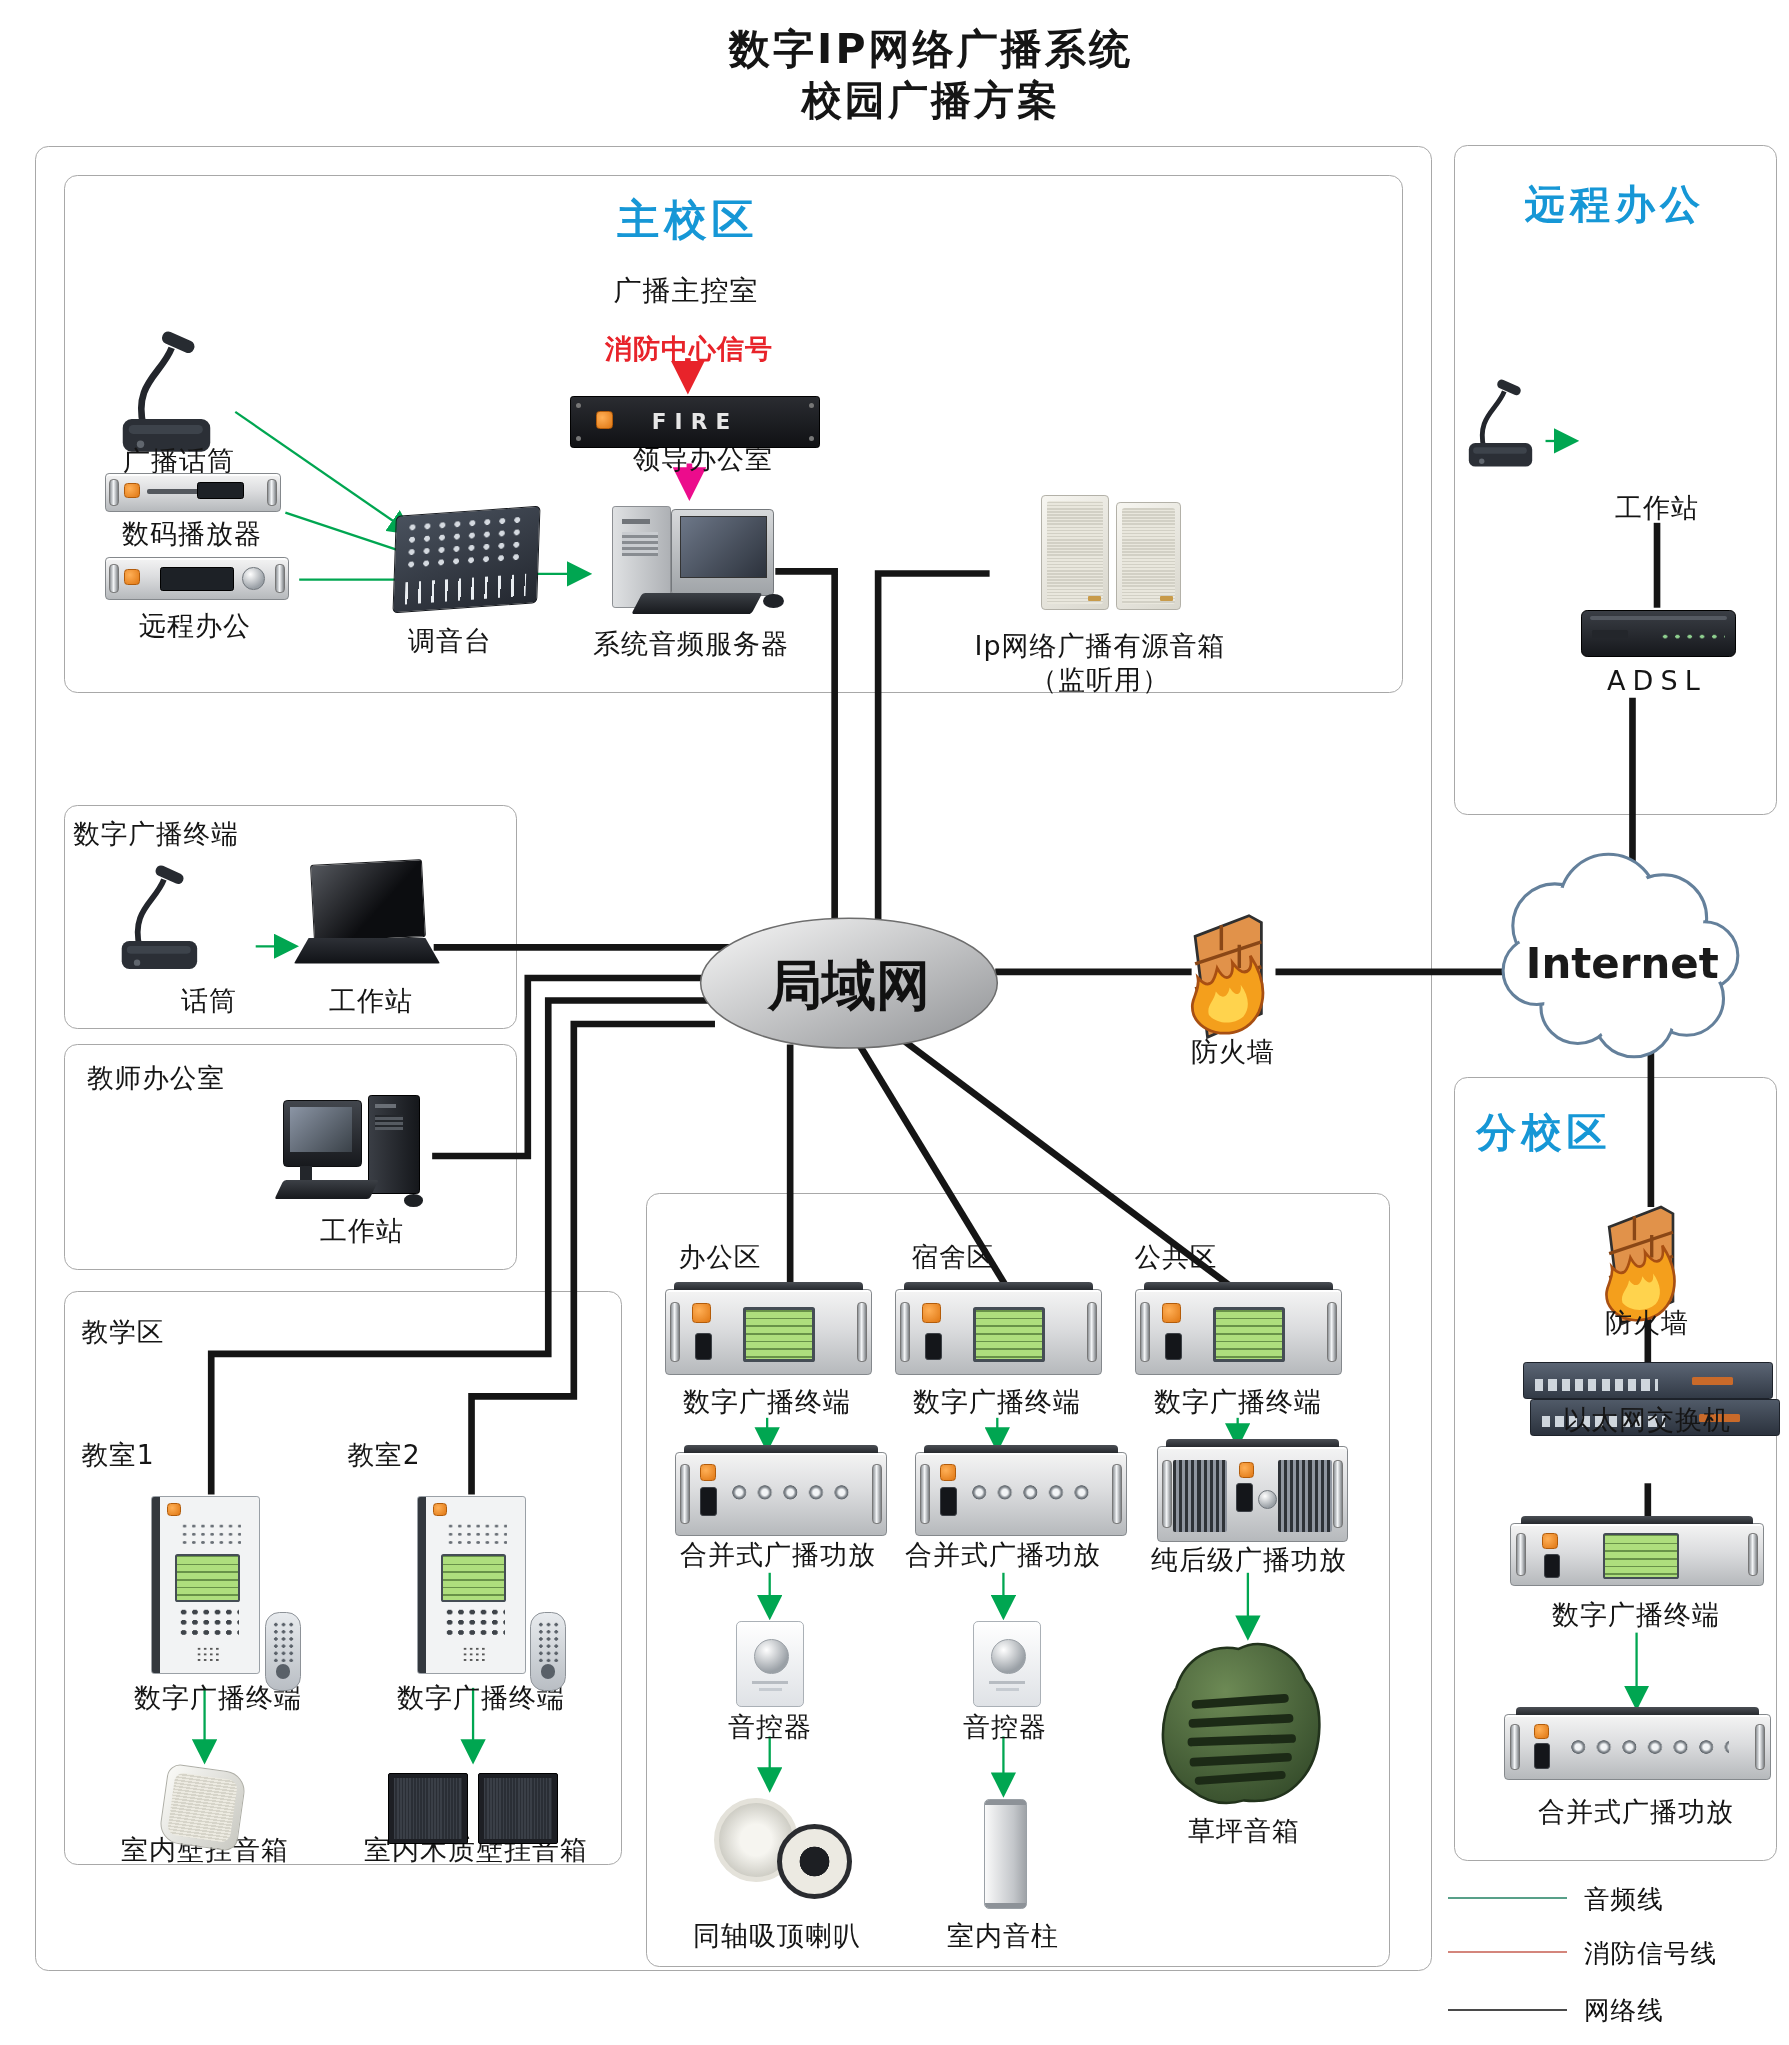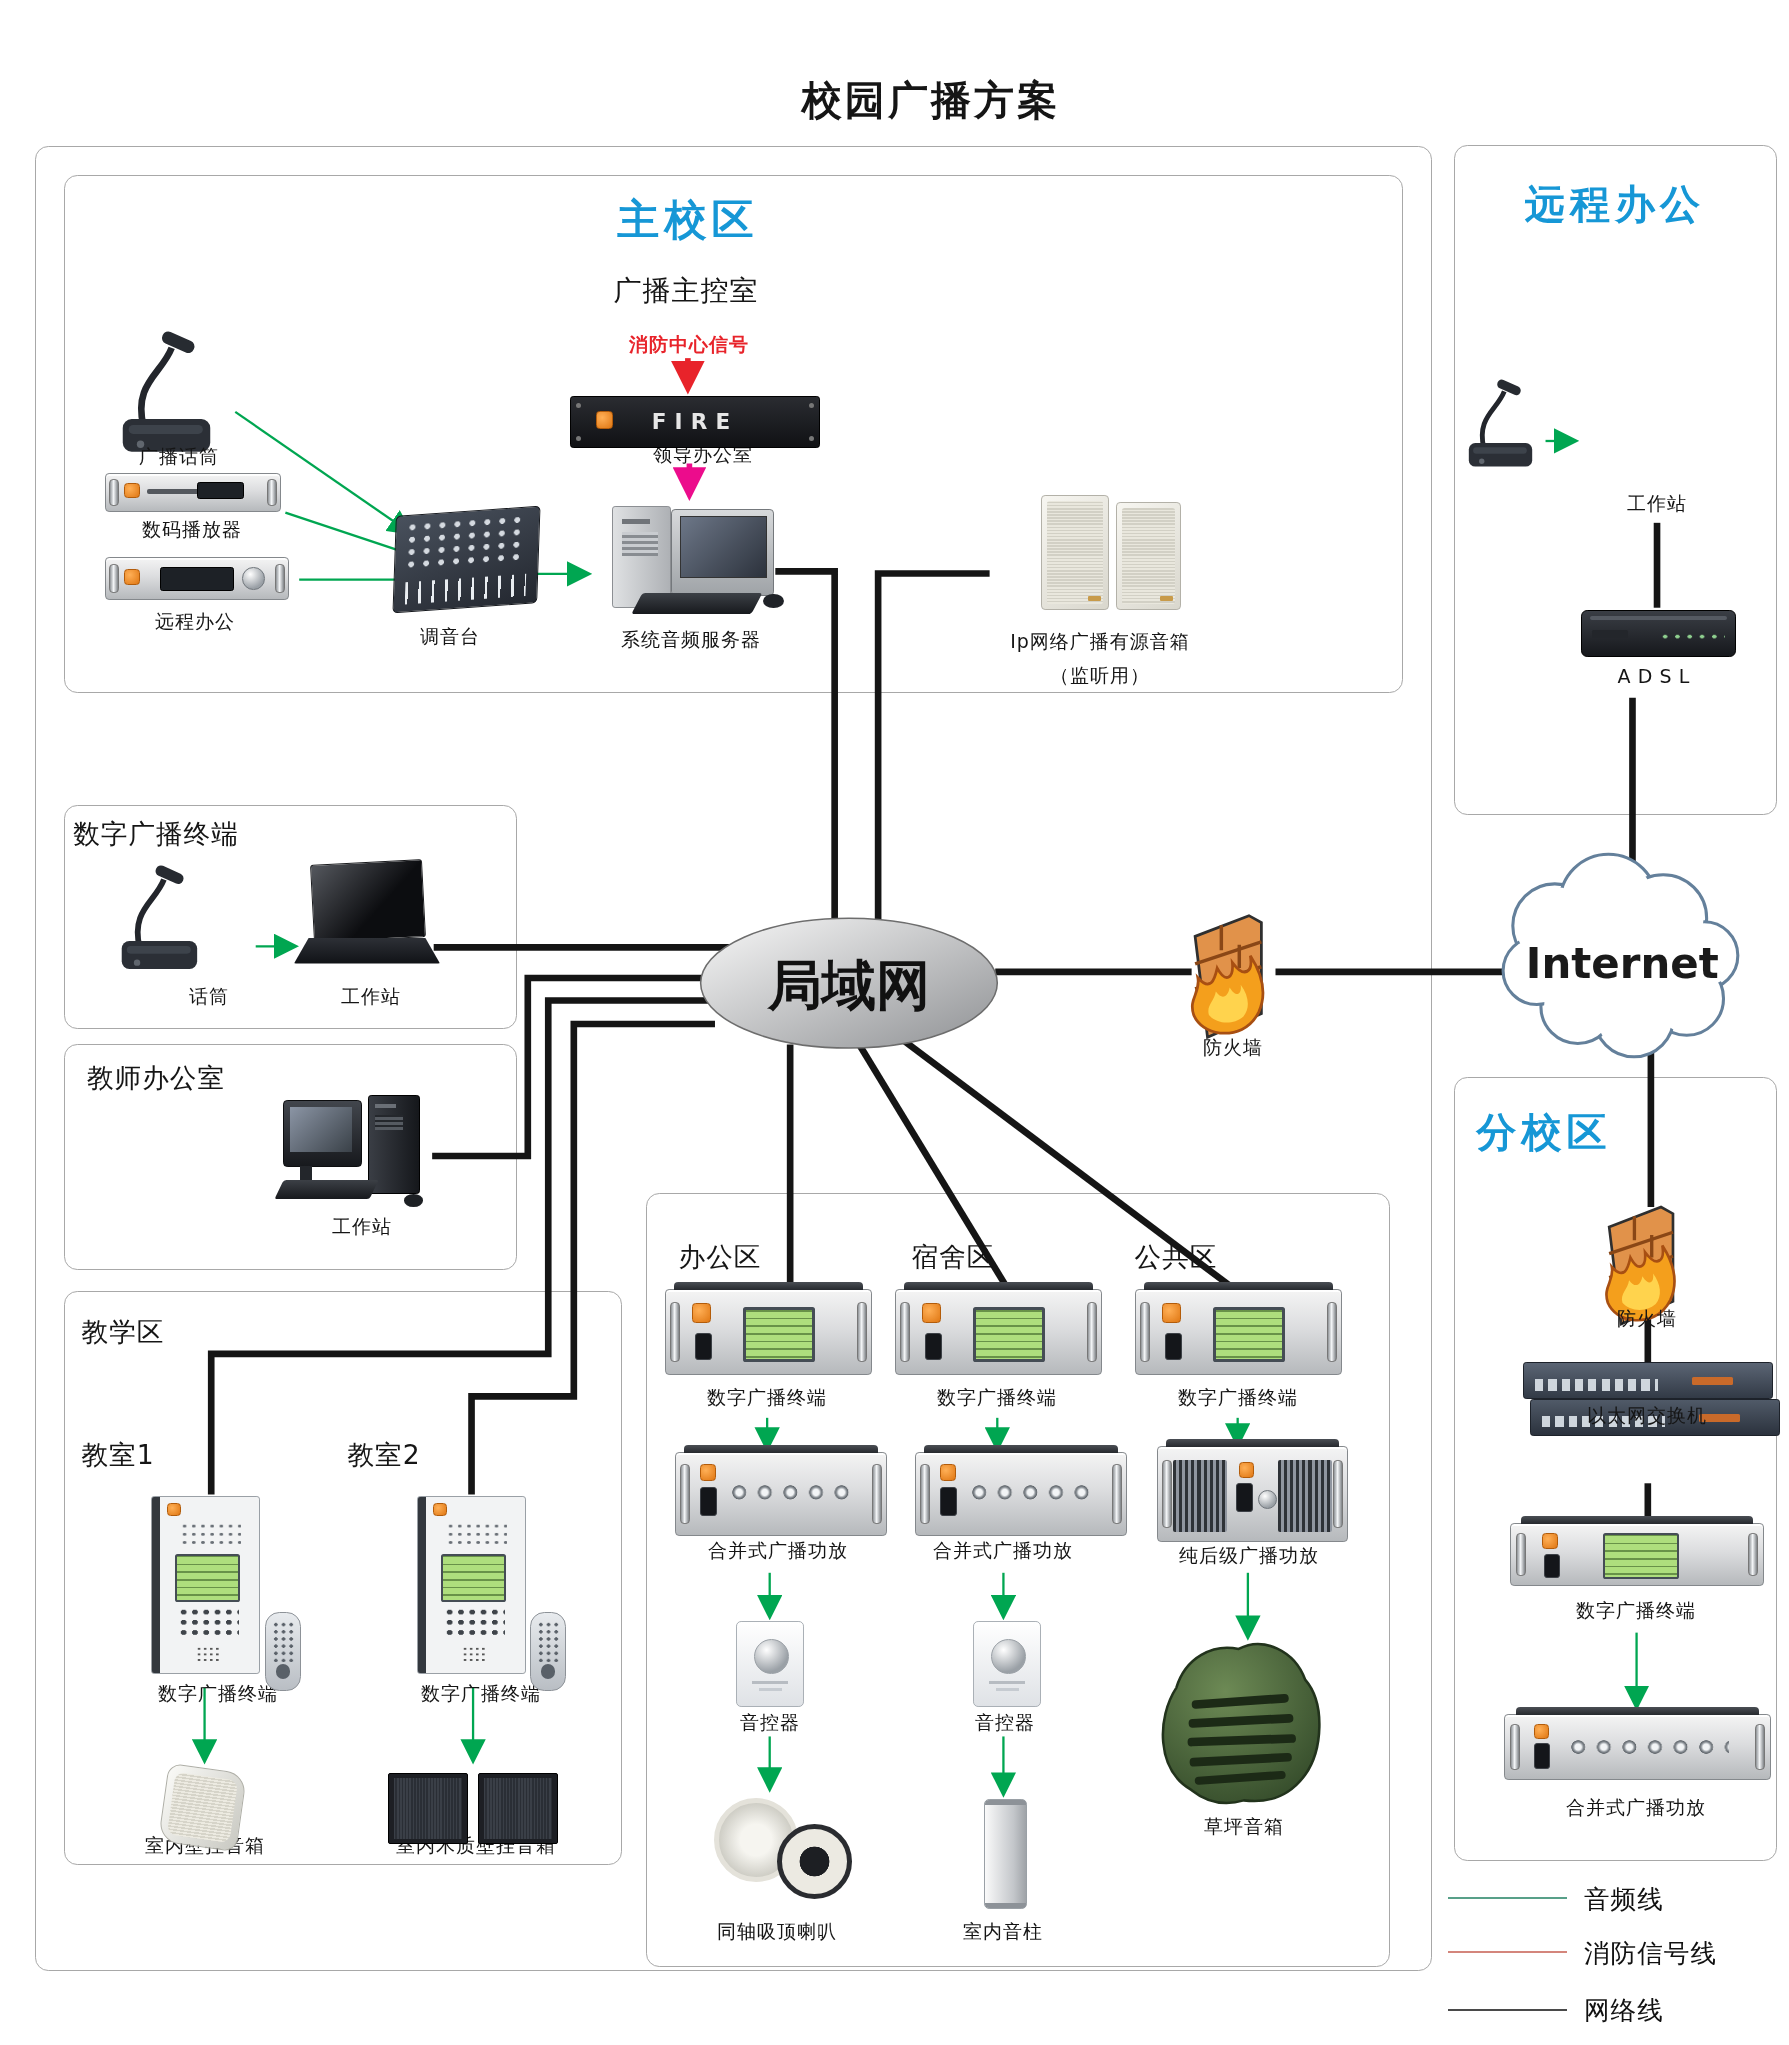--- a/index.html
+++ b/index.html
@@ -1,18 +1,18 @@
 <!DOCTYPE html>
 <html style="font-size:8.2px"><head>
 <meta charset="utf-8">
 <style>
   html,body{margin:0;padding:0;background:#fff}
   #canvas{position:relative;width:1790px;height:2046px;background:#fff;
           font-family:"DejaVu Sans","Liberation Sans",sans-serif;overflow:hidden;color:#111}
-  .lbl{position:absolute;transform:translateX(-50%);font-size:19px;line-height:1.2;
+  .lbl{position:absolute;transform:translateX(-50%);font-size:27px;line-height:1.2;
        white-space:nowrap;color:#151515;letter-spacing:1px;text-align:center}
   .sec{color:#1697d6;font-weight:bold;font-size:42px;letter-spacing:5.1px}
   .red{color:#e8232a;font-weight:bold}
   .box{position:absolute;border:1.5px solid #a8a8a8;border-radius:13.3px}
   .dev{position:absolute}
   .rack{background:linear-gradient(180deg,#f4f4f4 0%,#dcdddf 45%,#b6b9bc 100%);
         border:1px solid #84888c;border-radius:4.1px;box-shadow:inset 0 2px 0 rgba(255,255,255,.85)}
   .cap{position:absolute;left:4%;right:4%;top:-8.2px;height:8.2px;
        background:linear-gradient(180deg,#4a4e54,#26292e);border-radius:4.1px 4.1px 0 0}
   .hl{position:absolute;top:14%;bottom:14%;width:8.2px;border-radius:4.1px;border:0.5px solid #777;
@@ -34,20 +34,21 @@
   .grille{position:absolute;background:repeating-linear-gradient(0deg,#e9e7dd 0 1.5px,#d2d0c5 1.5px 3.1px);border-radius:2.6px}
   .legline{position:absolute;height:2px;width:119px}
   .leglbl{position:absolute;font-size:25.6px;letter-spacing:1px;white-space:nowrap}
   svg text{font-family:"DejaVu Sans","Liberation Sans",sans-serif}
 </style>
 </head>
 <body>
 
 <div id="canvas">
 
+  <div class="lbl" style="left:931px;top:24.5px;font-size:41px;font-weight:bold;letter-spacing:3.1px">数字IP网络广播系统</div>
   <div class="lbl" style="left:931px;top:76px;font-size:40px;font-weight:bold;letter-spacing:3.1px">校园广播方案</div>
 
   <div class="box" style="left:35px;top:146px;width:1395px;height:1823px"></div>
   <div class="box" style="left:64px;top:175px;width:1337px;height:516px"></div>
   <div class="box" style="left:64px;top:805px;width:451px;height:222px;background:#fff"></div>
   <div class="box" style="left:64px;top:1044px;width:451px;height:224px;background:#fff"></div>
   <div class="box" style="left:64px;top:1291px;width:556px;height:572px"></div>
   <div class="box" style="left:646px;top:1193px;width:742px;height:772px"></div>
   <div class="box" style="left:1454px;top:145px;width:321px;height:668px;background:#fff"></div>
   <div class="box" style="left:1454px;top:1077px;width:321px;height:782px;background:#fff"></div>

